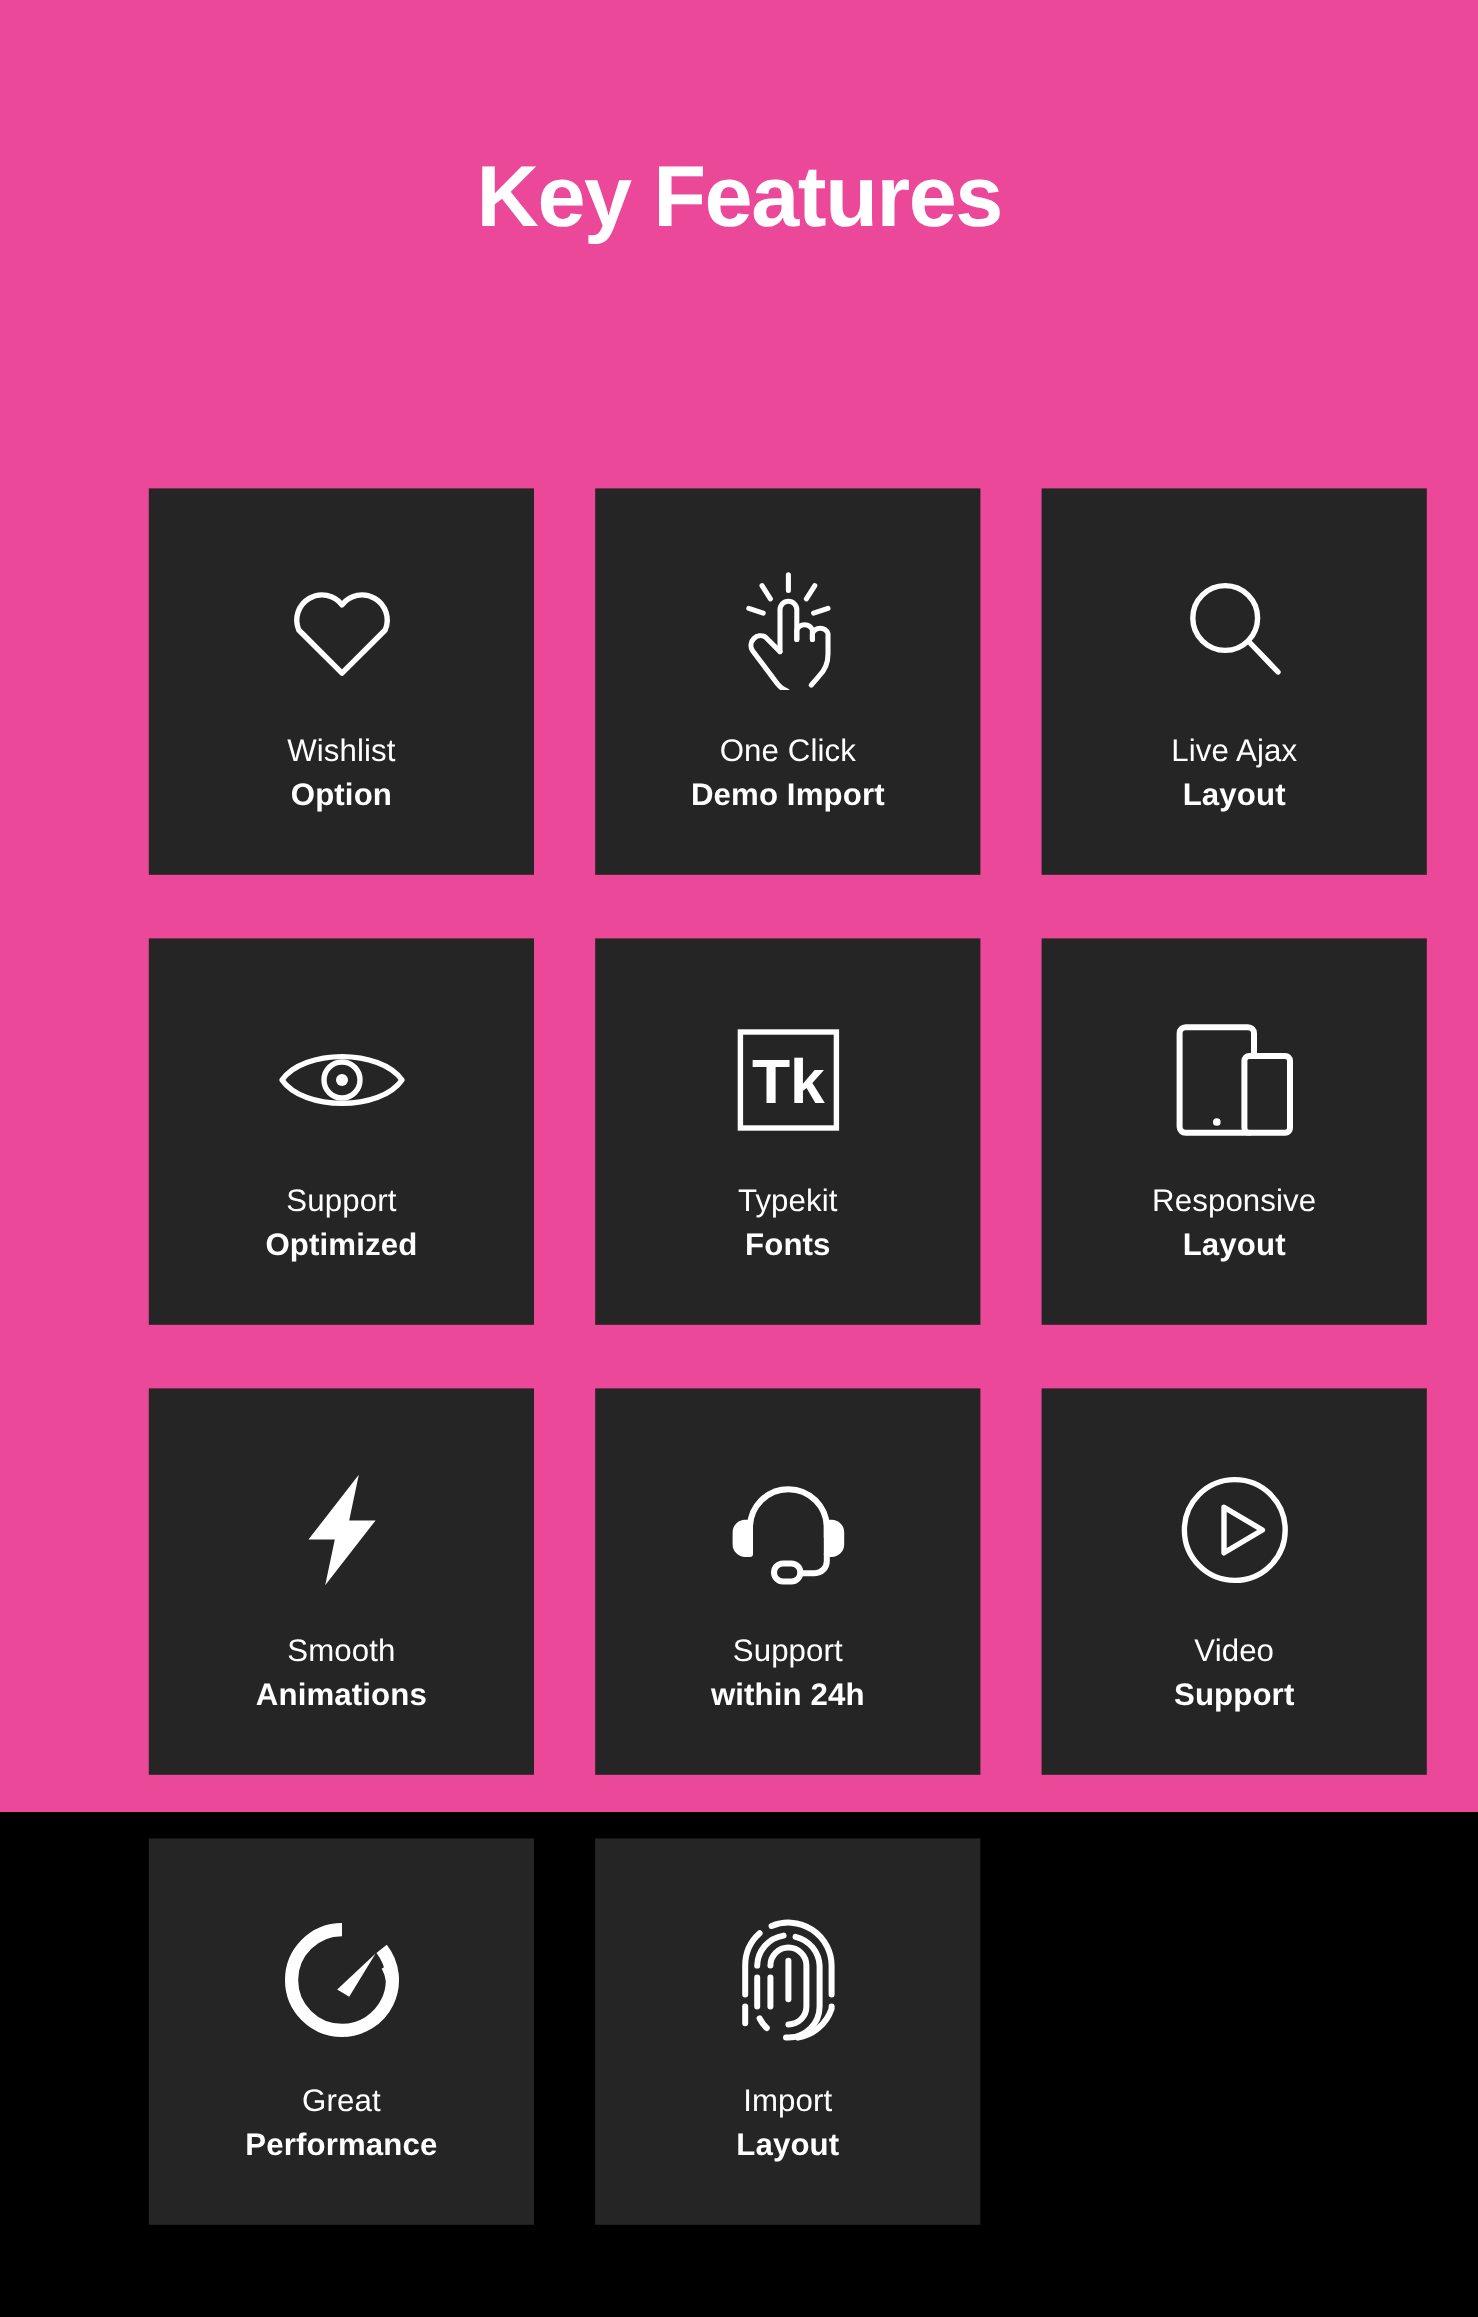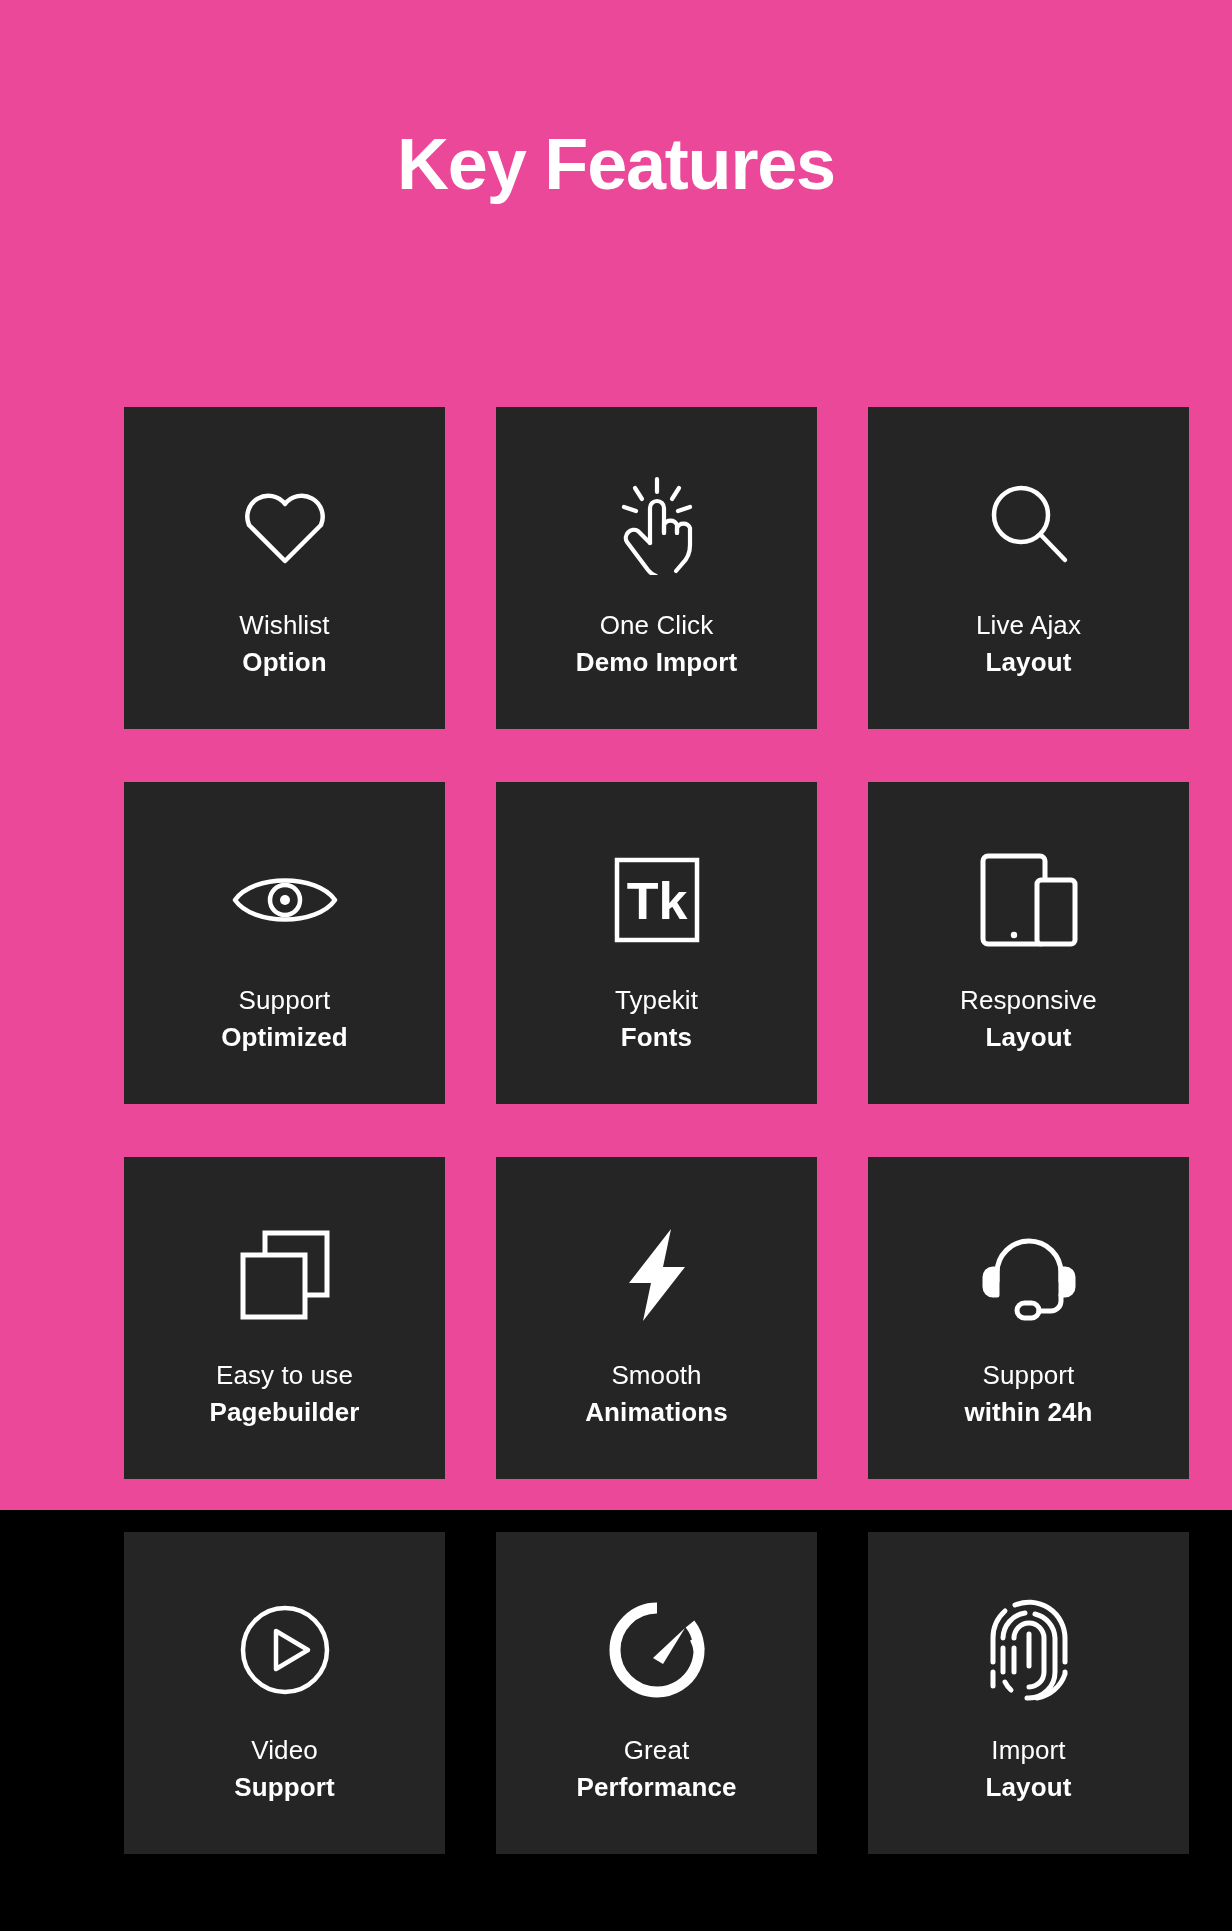--- a/index.html
+++ b/index.html
@@ -166,32 +166,20 @@
           <circle cx="35" cy="83" r="3.2" fill="#ffffff"></circle>
           <rect x="58" y="28" width="38" height="64" rx="4" fill="#252525" stroke="#ffffff" stroke-width="5"></rect>
         </svg>
       </span>
       <div class="feature-label">
         <span>Responsive</span>
         <span class="line2">Layout</span>
       </div>
     </div>
 
-    <div class="feature-card">
-      <span class="feature-icon">
-        <svg width="92" height="92" viewBox="0 0 92 92" fill="none">
-          <rect x="26" y="4" width="62" height="62" fill="none" stroke="#ffffff" stroke-width="5"></rect>
-          <rect x="4" y="26" width="62" height="62" fill="#252525" stroke="#ffffff" stroke-width="5"></rect>
-        </svg>
-      </span>
-      <div class="feature-label">
-        <span>Easy to use</span>
-        <span class="line2">Pagebuilder</span>
-      </div>
-    </div>
 
     <div class="feature-card">
       <span class="feature-icon">
         <svg width="72" height="96" viewBox="0 0 72 96">
           <path d="M50 2 L8 56 L30 56 L22 94 L64 40 L42 40 Z" fill="#ffffff"></path>
         </svg>
       </span>
       <div class="feature-label">
         <span>Smooth</span>
         <span class="line2">Animations</span>

